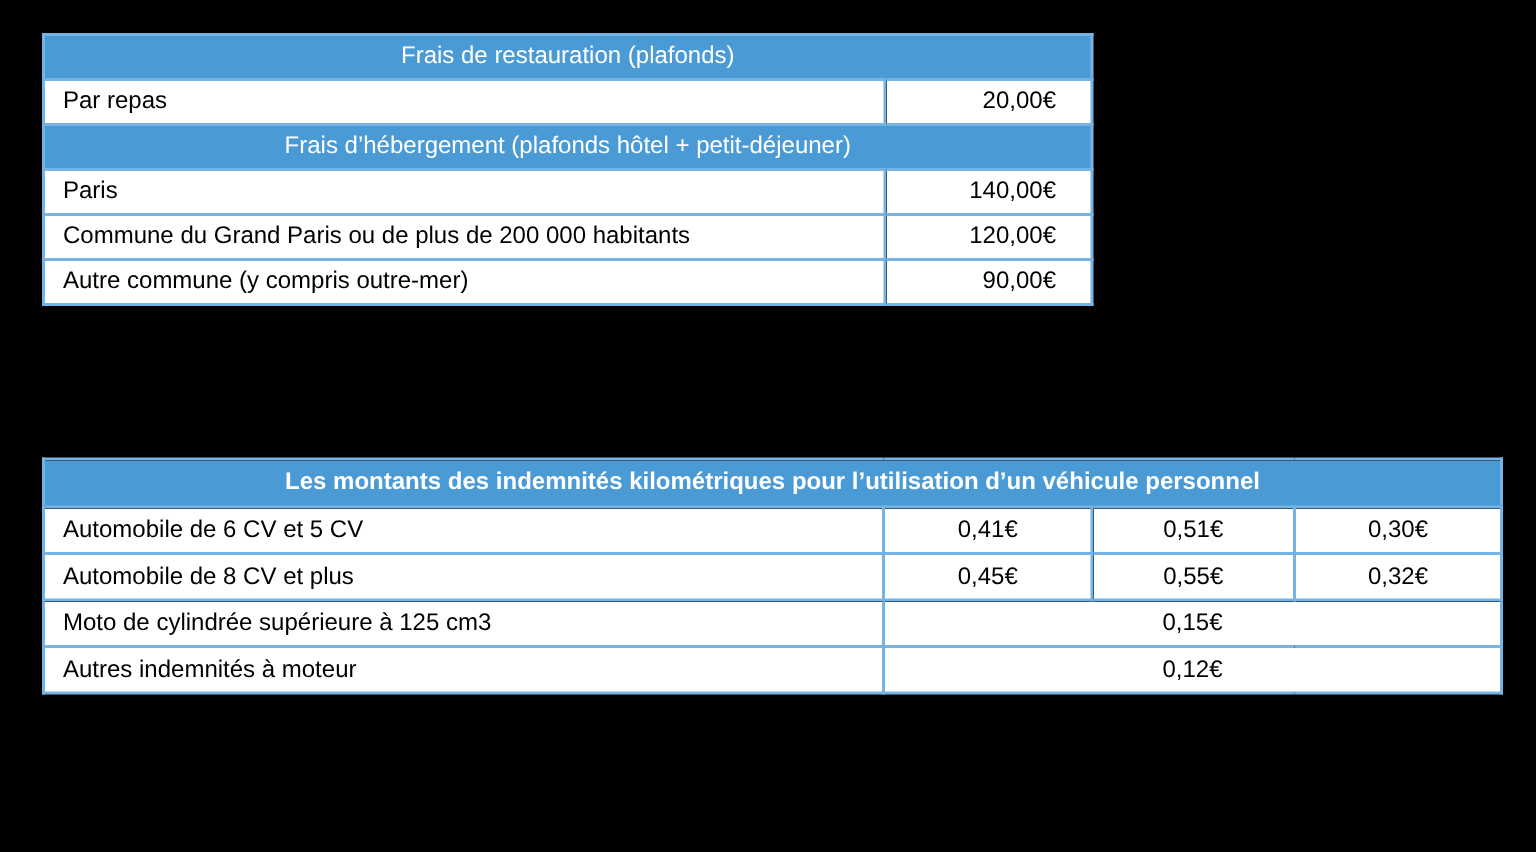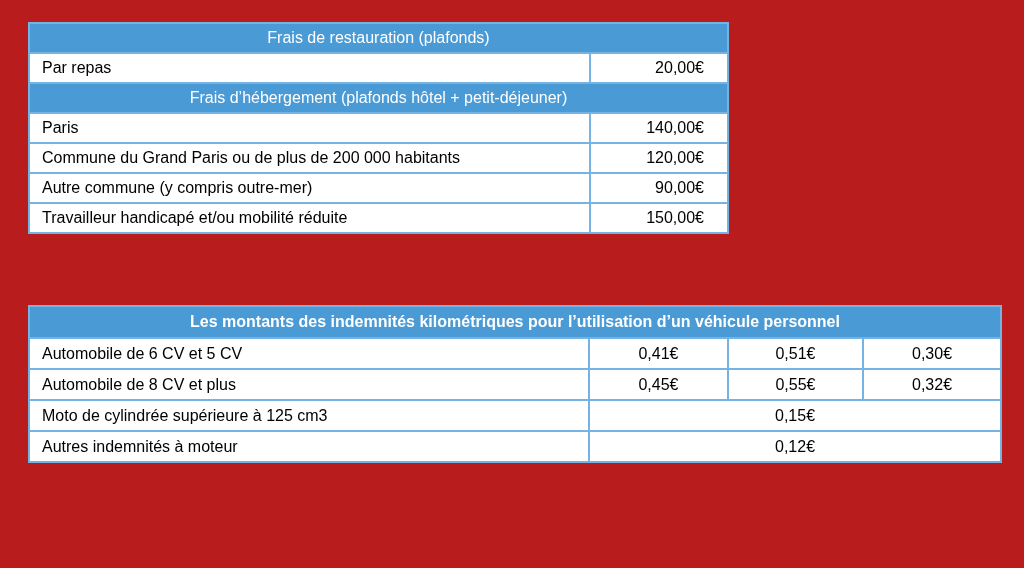--- a/index.html
+++ b/index.html
@@ -1,20 +1,20 @@
 <!DOCTYPE html>
 <html><head>
 <meta charset="utf-8">
 <style>
   html, body { margin: 0; padding: 0; background: #ffffff; }
   .page {
     position: relative;
     width: 1024px;
     height: 568px;
-    background: #b91c1c;
+    background: #000000;
     font-family: "Liberation Sans", sans-serif;
     overflow: hidden;
   }
   table {
     border-collapse: collapse;
     table-layout: fixed;
     position: absolute;
     border: 2px solid #74B3E3;
   }
   .t1 { left: 28px; top: 22px; width: 699px; }
@@ -84,24 +84,20 @@
       <td class="val">140,00€</td>
     </tr>
     <tr>
       <td class="lbl">Commune du Grand Paris ou de plus de 200 000 habitants</td>
       <td class="val">120,00€</td>
     </tr>
     <tr>
       <td class="lbl">Autre commune (y compris outre-mer)</td>
       <td class="val">90,00€</td>
     </tr>
-    <tr>
-      <td class="lbl">Travailleur handicapé et/ou mobilité réduite</td>
-      <td class="val">150,00€</td>
-    </tr>
   </tbody>
     </table>
 
   <table class="t2">
     <colgroup>
         <col style="width:560px">
         <col style="width:139px">
         <col style="width:135px">
         <col style="width:138px">
       </colgroup>

